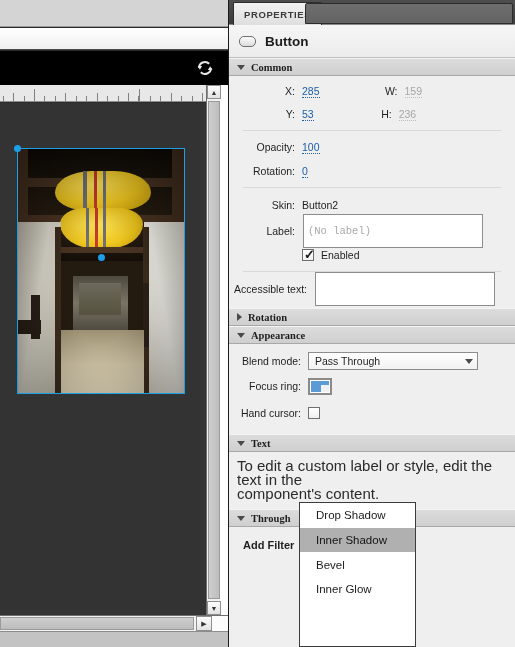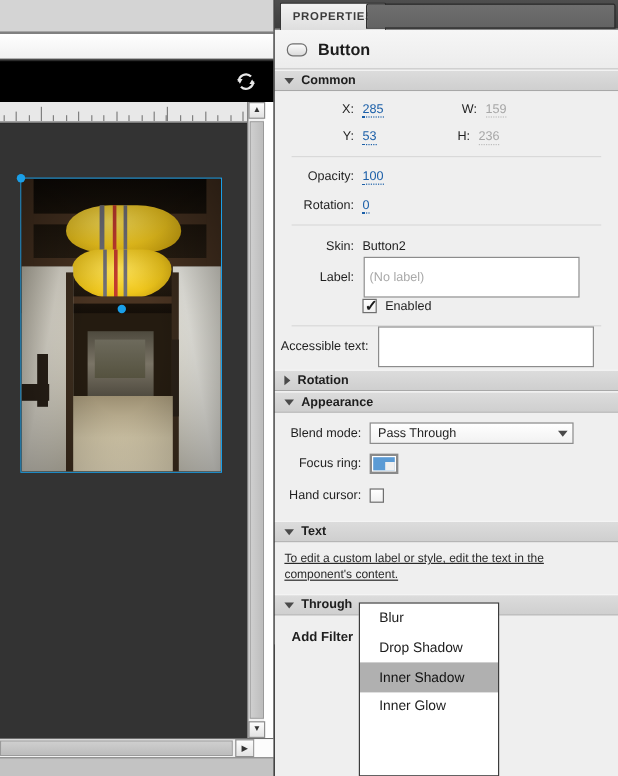--- a/index.html
+++ b/index.html
@@ -235,20 +235,21 @@
   .obj-title { font-size: 13.5px; font-weight: bold; color: #1c1c1c; }
 
   .section-header {
     height: 18px; display: flex; align-items: center; gap: 6px;
     padding-left: 8px;
     background: linear-gradient(#dcdcdc, #cfcfcf);
     border-top: 1px solid #f4f4f4;
     border-bottom: 1px solid #a8a8a8;
     font-size: 10.5px; font-weight: bold; color: #1e1e1e;
     cursor: default;
+    font-family: Liberation Serif, serif;
   }
   .tri { width: 0; height: 0; }
   .tri.open {
     border-left: 4px solid transparent; border-right: 4px solid transparent;
     border-top: 5px solid #4a4a4a;
   }
   .tri.closed {
     border-top: 4px solid transparent; border-bottom: 4px solid transparent;
     border-left: 5px solid #4a4a4a;
   }
@@ -272,21 +273,21 @@
   }
   .val-plain { font-size: 10.5px; color: #1f1f1f; margin-left: 7px; }
 
   .divider {
     height: 1px; background: #d9d9d9; margin: 4px 14px 4px 14px;
   }
   .field {
     height: 17px; border: 1px solid #8c8c8c; background: #ffffff;
     font-size: 10.5px; color: #2a2a2a; padding: 16px 4px;
     display: flex; align-items: center;
-    font-family: Liberation Sans, sans-serif;
+    font-family: Liberation Mono, monospace;
   }
   .field.ph { color: #a9a9a9; }
   .checkbox {
     width: 12px; height: 12px; border: 1px solid #6f6f6f;
     background: linear-gradient(#ffffff, #f0f0f0);
     position: relative; cursor: pointer;
   }
   .checkbox .chk {
     position: absolute; left: 1px; top: -3px;
     font-size: 13px; color: #1b1b1b; font-weight: bold;
@@ -305,23 +306,22 @@
   }
   .swatch .inner {
     position: absolute; left: 1px; top: 1px; right: 1px; bottom: 1px;
     background: #5b9bd5;
   }
   .swatch .corner {
     position: absolute; right: 1px; bottom: 1px;
     width: 8px; height: 7px; background: #f0f0f0;
   }
   .note {
-    font-size: 10px; color: #2a2a2a; line-height: 14px;
+    font-size: 15px; color: #2a2a2a; line-height: 14px;
     padding: 7px 12px 8px 8px;
-    text-decoration: underline;
   }
   .addfilter {
     font-size: 11px; font-weight: bold; color: #1f1f1f;
     padding: 12px 0 0 14px;
   }
 
   
   .menu {
     position: absolute; left: 299px; top: 502px;
     width: 117px; height: 145px;
@@ -564,26 +564,26 @@
       <span class="tri open"></span>
       <span>Through</span>
     </div>
     <div class="sect-body">
       <div class="addfilter">Add Filter</div>
     </div>
   </div>
 
   <div class="menu">
     <div class="menu-item">
-      <span>Blur</span>
-    </div>
-    <div class="menu-item">
       <span>Drop Shadow</span>
     </div>
     <div class="menu-item sel">
       <span>Inner Shadow</span>
     </div>
     <div class="menu-item">
+      <span>Bevel</span>
+    </div>
+    <div class="menu-item">
       <span>Inner Glow</span>
     </div>
   </div>
 
 </div>
 
 </body></html>

